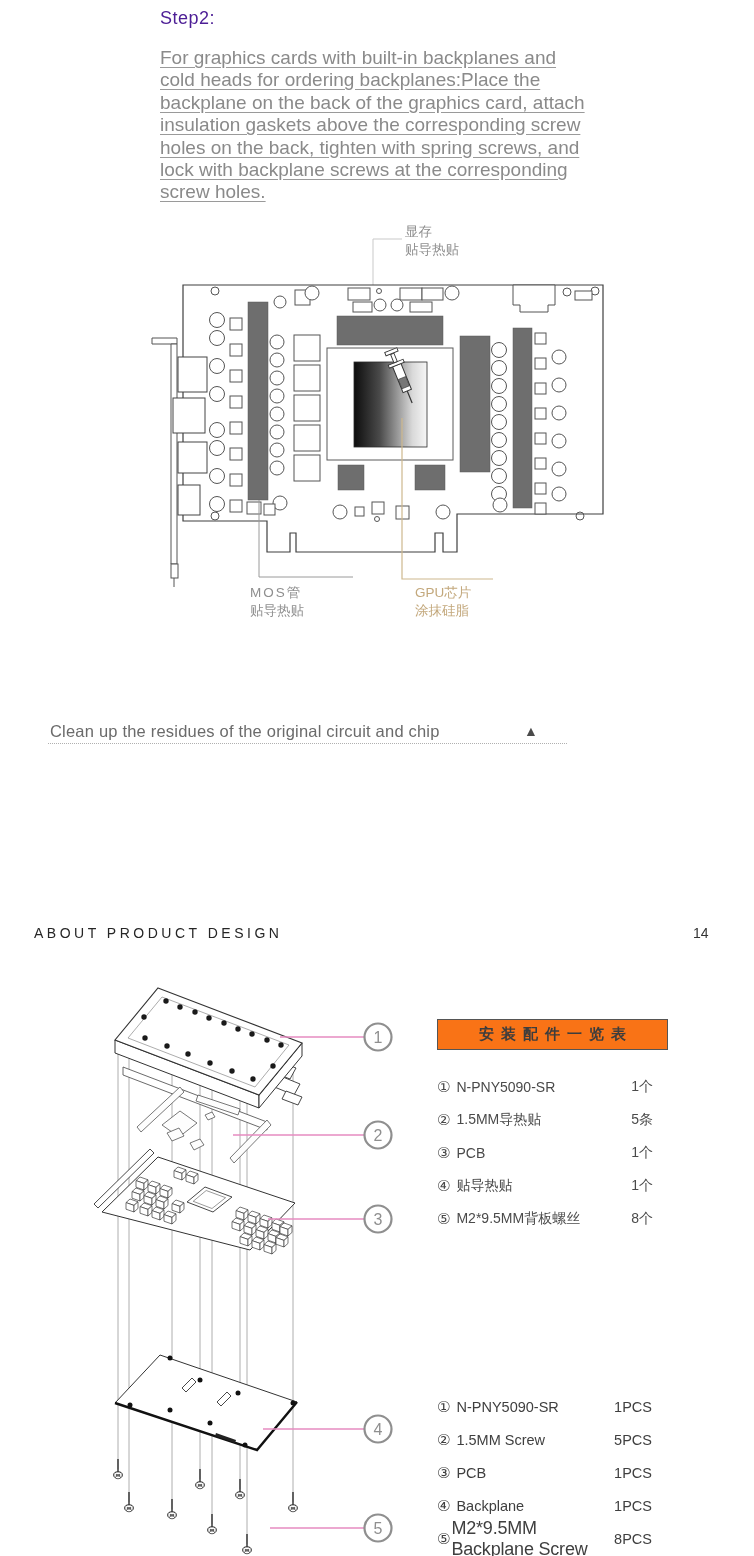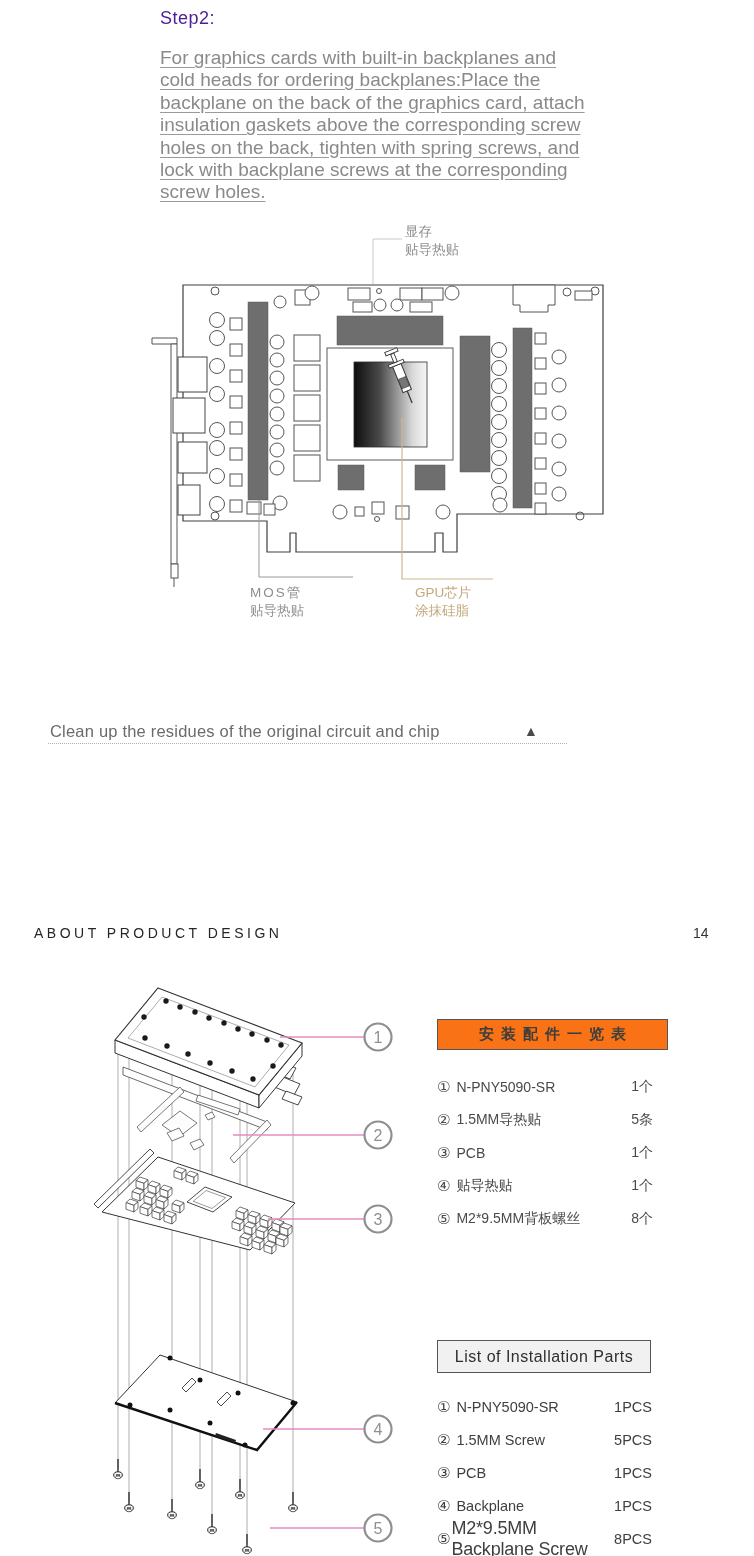--- a/index.html
+++ b/index.html
@@ -396,21 +396,20 @@
       <span class="name">贴导热贴</span>
       <span class="qty">1个</span>
     </div>
     <div class="prow">
       <span class="num">⑤</span>
       <span class="name">M2*9.5MM背板螺丝</span>
       <span class="qty">8个</span>
     </div>
   </div>
 
-  <div class="abs hdr-box" id="en-hdr">List of Installation Parts</div>
   <div class="abs rows" id="en-rows">
     <div class="prow">
       <span class="num">①</span>
       <span class="name">N-PNY5090-SR</span>
       <span class="qty">1PCS</span>
     </div>
     <div class="prow">
       <span class="num">②</span>
       <span class="name">1.5MM Screw</span>
       <span class="qty">5PCS</span>

